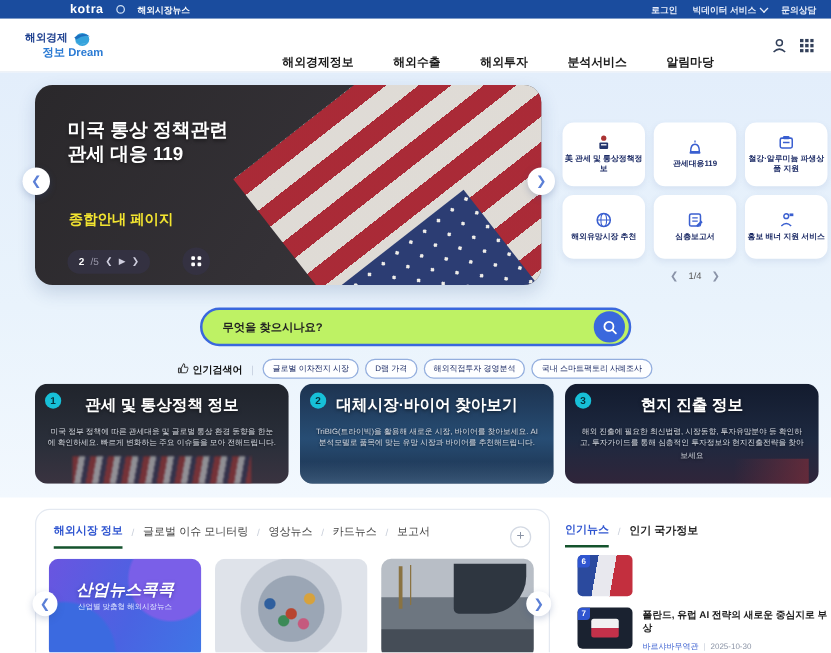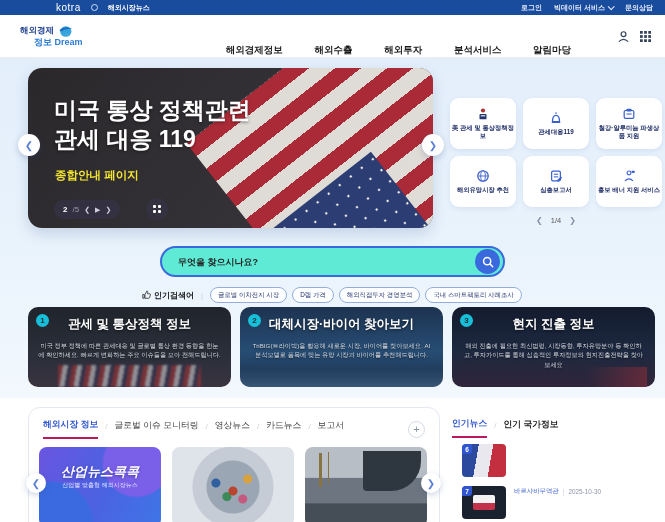--- a/index.html
+++ b/index.html
@@ -4,21 +4,21 @@
 <style>
   * { margin:0; padding:0; box-sizing:border-box; }
   html,body { background:#fff; }
   body { font-family:"Liberation Sans","DejaVu Sans",sans-serif; }
   .page { position:relative; width:665px; height:522px; overflow:hidden; background:#fff; margin:0 auto; }
 
   
   .topbar { position:absolute; left:0; top:0; width:665px; height:15px; background:#1a4c9e;
             display:flex; align-items:center; justify-content:space-between; padding:0 12px 0 56px; }
   .topbar-left { display:flex; align-items:center; gap:10px; }
-  .brand { color:#fff; font-weight:normal; font-size:10px; letter-spacing:.5px; }
+  .brand { color:#fff; font-weight:bold; font-size:10px; letter-spacing:.5px; }
   .brand-globe { width:7px; height:7px; border-radius:50%; border:1.5px solid #cfe0f5; display:inline-block; }
   .topbar-sub { color:#fff; font-size:7px; font-weight:bold; }
   .topbar-right { display:flex; align-items:center; gap:12px; }
   .topbar-right a { color:#e8eefb; font-size:7px; text-decoration:none; font-weight:bold; display:flex; align-items:center; gap:3px; }
   .chev-down { width:5px; height:5px; border-right:1px solid #e8eefb; border-bottom:1px solid #e8eefb; transform:rotate(45deg) translateY(-1px); display:inline-block; }
 
   
   .mainnav { position:absolute; left:0; top:15px; width:665px; height:43px; background:#fff;
              display:flex; align-items:center; border-bottom:1px solid #e9eef5; padding:0 14px 0 20px; }
   .logo { display:flex; flex-direction:column; width:120px; line-height:1.1; }
@@ -37,21 +37,21 @@
 
   
   .hero { position:absolute; left:28px; top:68px; width:405px; height:160px; border-radius:14px;
           background:linear-gradient(125deg,#2a282b 0%,#343136 55%,#3d393c 100%); overflow:hidden;
           box-shadow:0 6px 14px rgba(40,70,130,.18); }
   .hero-flag { position:absolute; right:-60px; top:-30px; width:260px; height:240px; transform:rotate(-38deg); transform-origin:center; }
   .hero-stripes { position:absolute; inset:0;
       background:repeating-linear-gradient(180deg,#b02a37 0 16px,#e8e4de 16px 32px); opacity:.95; }
   .hero-canton { position:absolute; left:-10px; top:120px; width:150px; height:120px; background:#2c3d73;
       background-image:radial-gradient(#f0eee9 1.3px,transparent 1.6px); background-size:14px 14px; }
-  .hero-title { position:absolute; left:26px; top:28px; color:#fff; font-size:23px; font-weight:bold; line-height:1.25; text-shadow:0 1px 3px rgba(0,0,0,.5); }
+  .hero-title { position:absolute; left:26px; top:28px; color:#fff; font-size:15px; font-weight:bold; line-height:1.25; text-shadow:0 1px 3px rgba(0,0,0,.5); }
   .hero-sub { position:absolute; left:27px; top:100px; color:#f2e430; font-size:11.5px; font-weight:bold; }
   .hero-pagebar { position:absolute; left:26px; top:132px; height:19px; background:rgba(52,50,66,.92);
       border-radius:10px; display:flex; align-items:center; padding:0 9px; gap:5px; color:#fff; }
   .hero-pagebar .cur { font-size:8px; font-weight:bold; }
   .hero-pagebar .tot { font-size:8px; color:#9b99ab; }
   .hero-pagebar .ctl { color:#cfcede; font-size:7px; cursor:pointer; line-height:1; }
   .hero-gridbtn { position:absolute; left:118px; top:130px; width:22px; height:22px; border-radius:50%;
       background:rgba(52,50,66,.92); display:flex; align-items:center; justify-content:center; cursor:pointer; }
   .gridglyph { width:8px; height:8px; display:grid; grid-template-columns:1fr 1fr; gap:1.5px; }
   .gridglyph i { background:#fff; border-radius:1px; }
@@ -67,21 +67,21 @@
       font-weight:bold; color:#17214d; }
   .qtab.inactive { color:#333; border-bottom:1.5px solid #222c54; }
   .qtiles { margin-top:12px; display:grid; grid-template-columns:repeat(3,1fr); gap:7px; }
   .qtile { background:#fff; border-radius:9px; height:51px; display:flex; flex-direction:column; align-items:center;
       justify-content:center; gap:3px; box-shadow:0 2px 5px rgba(70,100,160,.10); cursor:pointer; padding:3px 2px; }
   .qtile .lbl { font-size:6.3px; font-weight:bold; color:#1c2b66; text-align:center; line-height:1.3; }
   .qpag { margin-top:9px; text-align:center; font-size:7.5px; color:#555; display:flex; justify-content:center; gap:8px; align-items:center; }
   .qpag .pg-arrow { color:#8a93a8; cursor:pointer; font-size:8px; }
 
   
-  .searchbar { position:absolute; left:160px; top:246px; width:345px; height:31px; background:#5eead4;
+  .searchbar { position:absolute; left:160px; top:246px; width:345px; height:31px; background:#bef264;
       border:2px solid #3a68dd; border-radius:17px; display:flex; align-items:center; padding:0 3px 0 16px; }
   .searchbar input { flex:1; border:none; outline:none; font-size:9px; font-weight:bold; color:#222;
       font-family:"Liberation Sans",sans-serif; background:transparent; }
   .searchbar input::placeholder { color:#222; }
   .search-btn { width:25px; height:25px; border-radius:50%; background:#3a68dd; border:none; display:flex;
       align-items:center; justify-content:center; cursor:pointer; }
 
   .chipsrow { position:absolute; left:142px; top:287px; width:420px; display:flex; align-items:center; gap:5px; }
   .pop-label { display:flex; align-items:flex-start; gap:3px; font-size:8px; font-weight:bold; color:#111; }
   .pop-sep { color:#c4cede; font-size:8px; margin:0 2px; }
@@ -104,21 +104,21 @@
       font-weight:bold; text-shadow:0 1px 3px rgba(0,0,0,.6); }
   .promo .dsc { position:absolute; left:10px; right:10px; top:34px; color:#d8dce4; font-size:6.2px; line-height:1.5;
       text-align:center; text-shadow:0 1px 2px rgba(0,0,0,.6); }
 
   
   .bcard { position:absolute; top:407px; background:#fff; border:1px solid #e4e9f1; border-radius:12px; }
   .bcard-left { left:28px; width:412px; height:140px; }
   .bcard-right { left:450px; width:212px; height:140px; border:none; }
   .btabs { display:flex; align-items:center; padding:11px 14px 0 14px; gap:7px; }
   .btab { font-size:8.8px; color:#444; cursor:pointer; padding-bottom:6px; white-space:nowrap; }
-  .btab.active { color:#2f55d0; font-weight:bold; border-bottom:2px solid #be185d; }
+  .btab.active { color:#2f55d0; font-weight:bold; border-bottom:2px solid #14532d; }
   .btab-sep { color:#c9cfda; font-size:8px; padding-bottom:6px; }
   .plus-btn { margin-left:auto; width:17px; height:17px; border-radius:50%; border:1px solid #d4dae4; background:#fff;
       color:#8a93a5; font-size:11px; line-height:14px; text-align:center; cursor:pointer; }
 
   .thumbs { display:flex; gap:11px; padding:8px 0 0 10px; }
   .thumb { width:122px; height:80px; border-radius:8px; overflow:hidden; position:relative; cursor:pointer; }
   .thumb-1 { background:radial-gradient(circle at 80% 20%,#7a5fe8 0 28%,transparent 30%),
              radial-gradient(circle at 10% 95%,#3b6ae0 0 30%,transparent 32%),
              linear-gradient(115deg,#6a55e0 0%,#4a63e2 55%,#3f76e6 100%); }
   .thumb-1 .t1-title { position:absolute; left:0; right:0; top:16px; text-align:center; color:#fff; font-size:13px; font-weight:bold; text-shadow:0 1px 3px rgba(30,30,120,.5); font-style:italic; }
@@ -387,20 +387,21 @@
       <div class="news-item">
         <div class="news-thumb nt-1">
           <span class="rank">6</span>
         </div>
       </div>
       <div class="news-item">
         <div class="news-thumb nt-2">
           <span class="rank">7</span>
         </div>
         <div class="news-body">
+          <div class="news-title">폴란드, 유럽 AI 전략의 새로운 중심지로 부상</div>
           <div class="news-meta">
             <span class="news-src">바르샤바무역관</span>
             <span class="news-sep">|</span>
             <span class="news-date">2025-10-30</span>
           </div>
         </div>
       </div>
     </div>
   </section>
 

